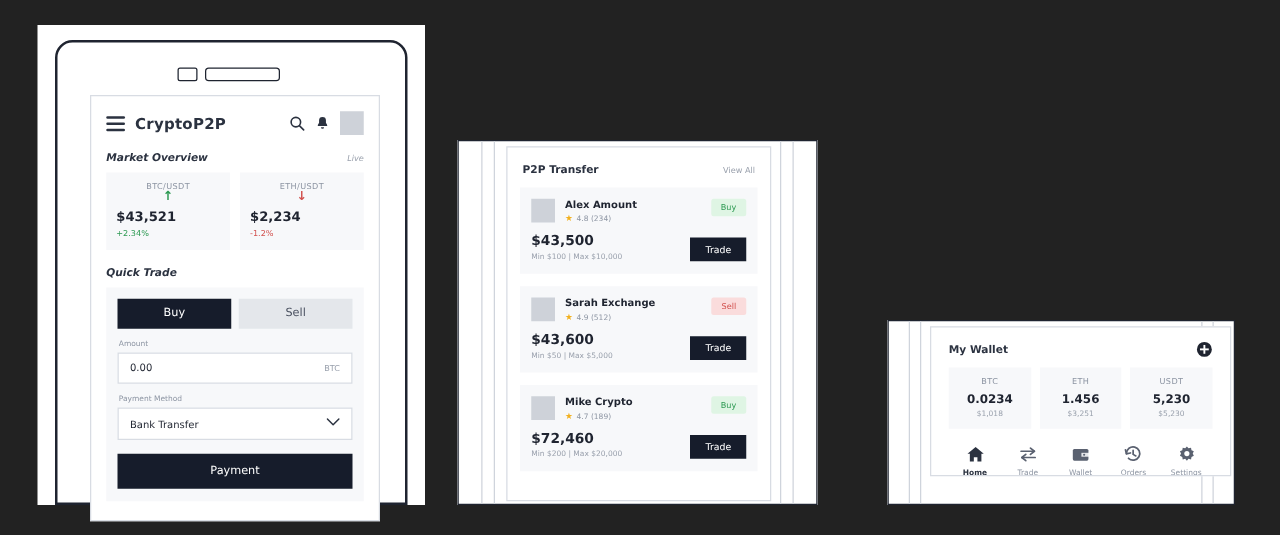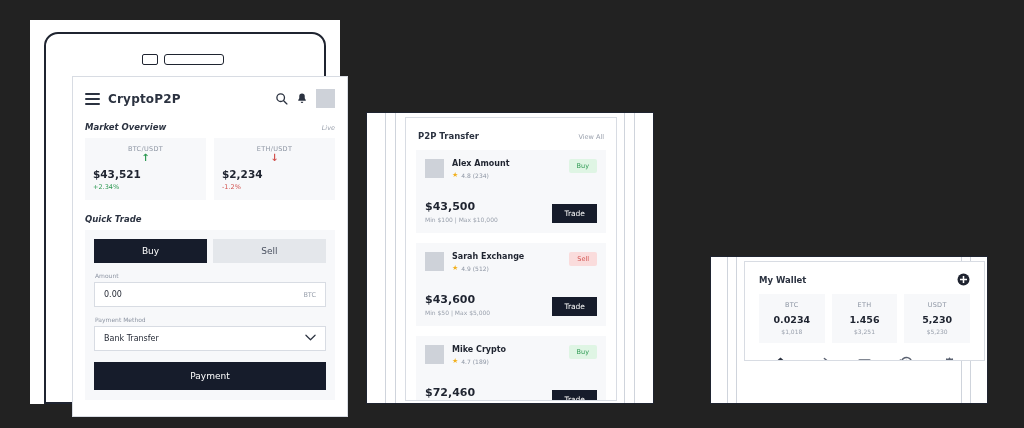--- a/index.html
+++ b/index.html
@@ -26,21 +26,21 @@
     background: #ffffff;
   }
   .speaker-cam {
     position: absolute; top: 20px; left: 96px;
     display: flex; align-items: center; gap: 6px;
   }
   .cam { width: 16px; height: 11px; border: 1.5px solid #1f2430; border-radius: 2px; }
   .speaker { width: 60px; height: 11px; border: 1.5px solid #1f2430; border-radius: 3px; }
 
   #phone-screen {
-    position: absolute; left: 26px; top: 42px; width: 276px; height: 341px;
+    position: absolute; left: 26px; top: 42px; width: 232px; height: 341px;
     background: #ffffff; border: 1px solid #d8dce3;
     overflow: hidden;
   }
 
   .app-header {
     display: flex; align-items: center; gap: 8px;
     padding: 12px 12px 10px 12px;
   }
   .hamburger { width: 15px; display: flex; flex-direction: column; gap: 3px; }
   .hamburger i { display: block; height: 2px; background: #2b3240; border-radius: 1px; }
@@ -111,36 +111,36 @@
   }
   .lst-top { display: flex; align-items: flex-start; gap: 8px; }
   .lst-av { width: 19px; height: 19px; background: #ced2d9; flex: none; }
   .lst-meta { flex: 1; }
   .lst-name { font-size: 8px; font-weight: 600; color: #1f2430; }
   .lst-rate { font-size: 6px; color: #8d95a3; margin-top: 3px; display: flex; align-items: center; gap: 3px; }
   .star { color: #f2b01e; font-size: 7px; }
   .pill { font-size: 6.5px; padding: 3px 8px; border-radius: 2px; }
   .pill-buy { background: #dff5e4; color: #2e9a53; }
   .pill-sell { background: #fadcdc; color: #d2524f; }
-  .lst-bot { display: flex; align-items: flex-end; justify-content: space-between; margin-top: 21px; }
+  .lst-bot { display: flex; align-items: flex-end; justify-content: space-between; margin-top: 7px; }
   .lst-price { font-size: 11px; font-weight: 700; color: #1f2430; }
   .lst-limits { font-size: 6px; color: #9aa1ad; margin-top: 3px; }
   .trade-btn {
     background: #161c2b; color: #ffffff; font-size: 7.5px;
     padding: 5px 12px;
   }
 
   
   #wallet-device { left: 710px; top: 256px; width: 278px; height: 148px; }
   #wallet-bezel {
     position: absolute; inset: 0; border: 1.5px solid #1f2430; background: #ffffff;
   }
   .w-rail { position: absolute; top: 0; bottom: 0; width: 1px; background: #cfd4dc; }
   #wallet-screen {
-    position: absolute; left: 33px; top: 4px; width: 241px; height: 100px;
+    position: absolute; left: 33px; top: 4px; width: 241px; height: 120px;
     background: #ffffff; border: 1px solid #d8dce3; overflow: hidden;
   }
   .w-head {
     display: flex; align-items: center; justify-content: space-between;
     padding: 11px 14px 8px 14px;
   }
   .w-title { font-size: 8.5px; font-weight: 700; color: #2b3240; }
   .plus-ic { color: #1f2430; display: flex; }
   .w-grid { display: flex; gap: 7px; padding: 0 14px; }
   .w-card { flex: 1; background: #f7f8fa; padding: 7px 4px 8px 4px; text-align: center; }

